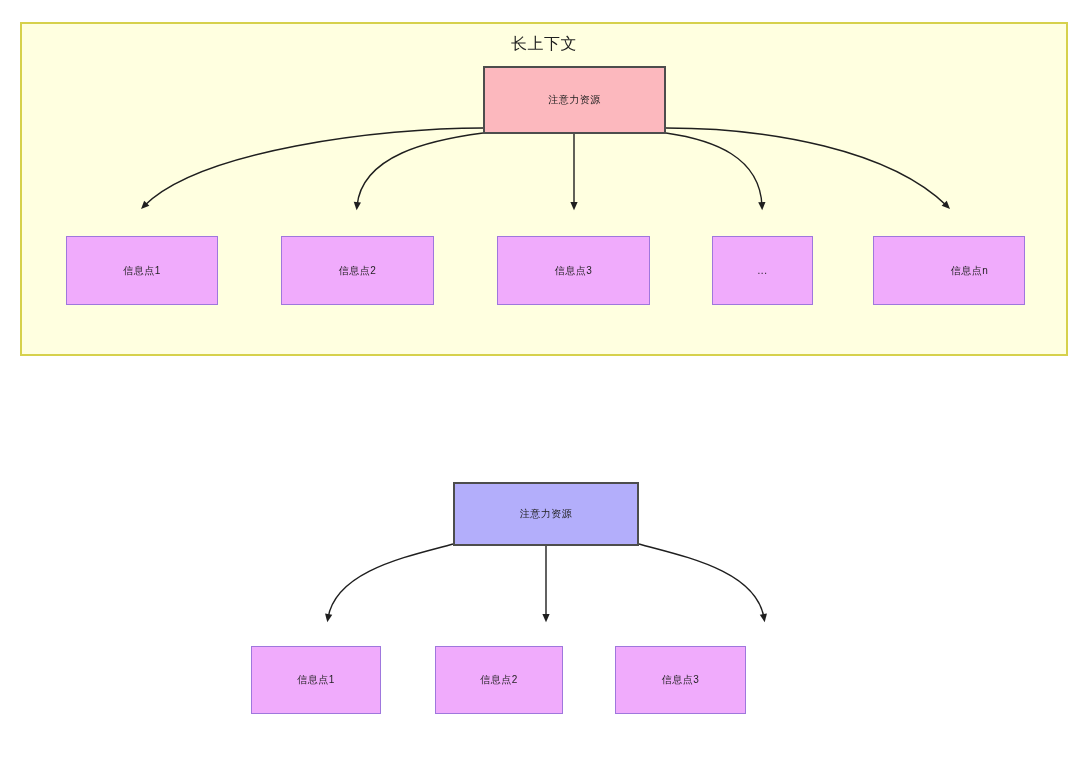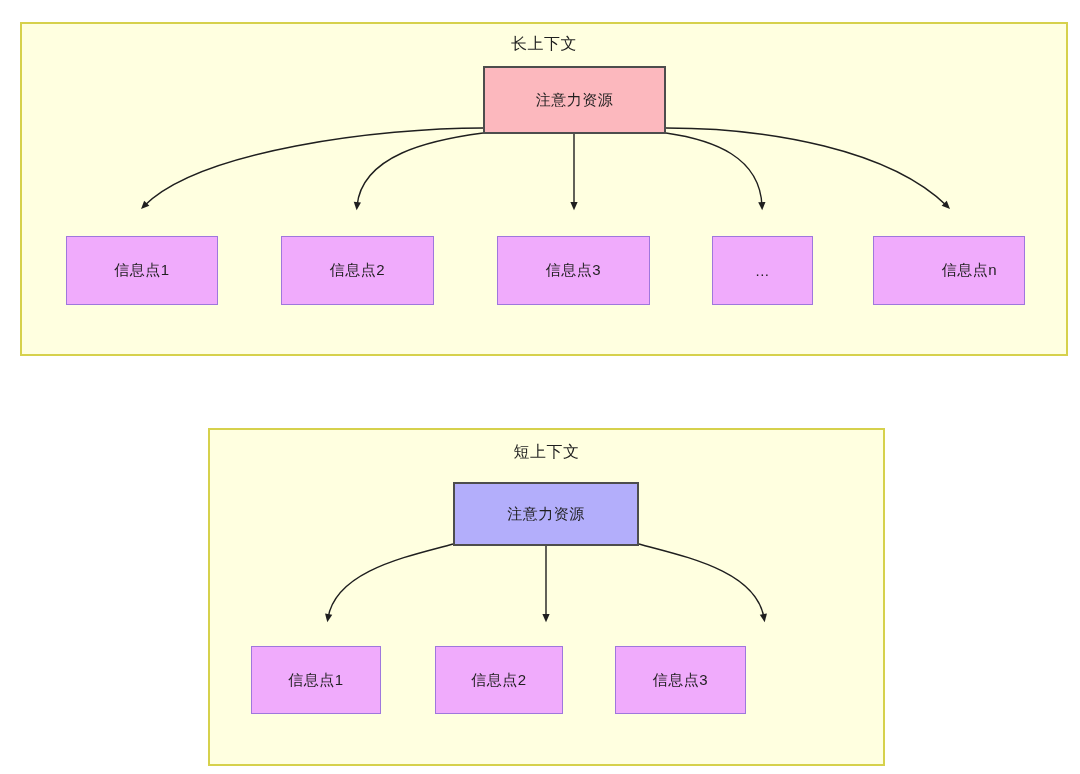--- a/index.html
+++ b/index.html
@@ -56,21 +56,21 @@
   #group-long .group-title { top: 12px; }
   #group-short .group-title { top: 14px; }
 
   
   .node {
     position: absolute;
     box-sizing: border-box;
     display: flex;
     align-items: center;
     justify-content: center;
-    font-size: 15px;
+    font-size: 10px;
     color: #1f1f1f;
     letter-spacing: 0.5px;
     white-space: nowrap;
   }
 
   
   .node-attention-pink {
     background: #fcb8be;
     border: 2px solid #4d4d4d;
   }
@@ -123,23 +123,20 @@
 </style>
 </head>
 <body>
 
 <div id="stage">
 
   <div class="context-group" id="group-long">
     <div class="group-title">长上下文</div>
   </div>
 
-  <div class="context-group" id="group-short">
-    <div class="group-title">短上下文</div>
-  </div>
 
   <svg id="edges" viewBox="0 0 1080 774" width="1080" height="774">
     <defs>
       <marker id="arrowhead" markerWidth="7" markerHeight="7" refX="3.2" refY="3.2" orient="auto" markerUnits="strokeWidth">
         <path d="M0.4,0.6 L6.2,3.2 L0.4,5.8 z" fill="#1f1f1f"></path>
       </marker>
     </defs>
 
     <path class="edge-path" d="M483,128 C380,128 200,150 144,206" marker-end="url(#arrowhead)"></path>
     <path class="edge-path" d="M483,133 C430,140 362,155 357,206" marker-end="url(#arrowhead)"></path>

